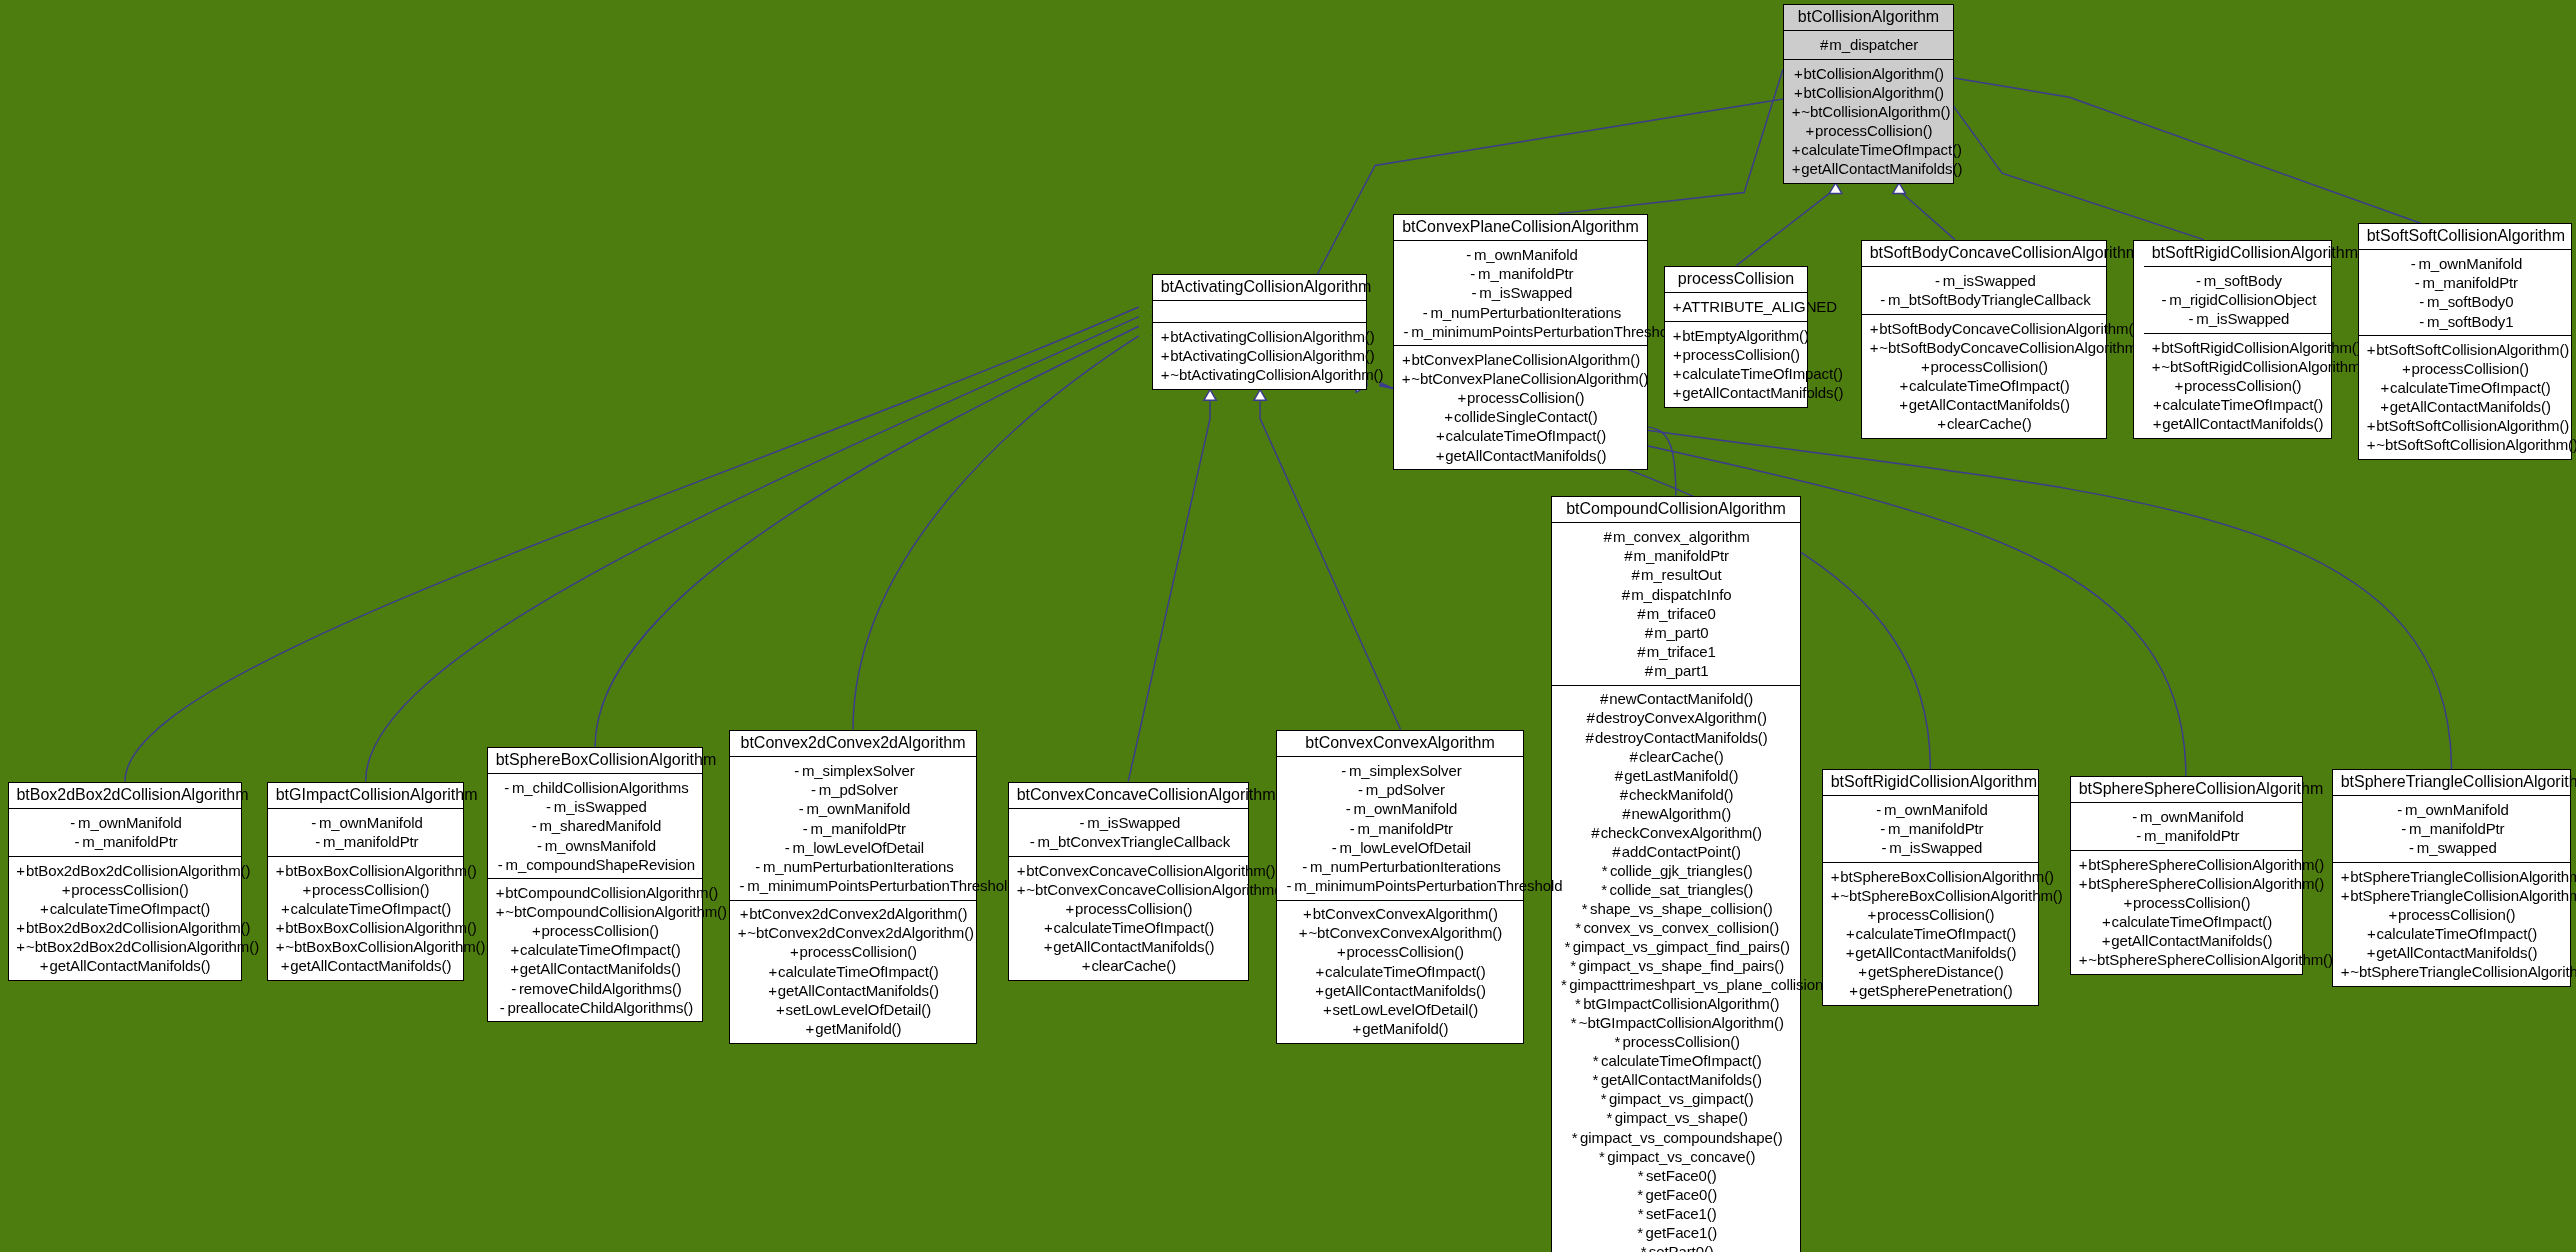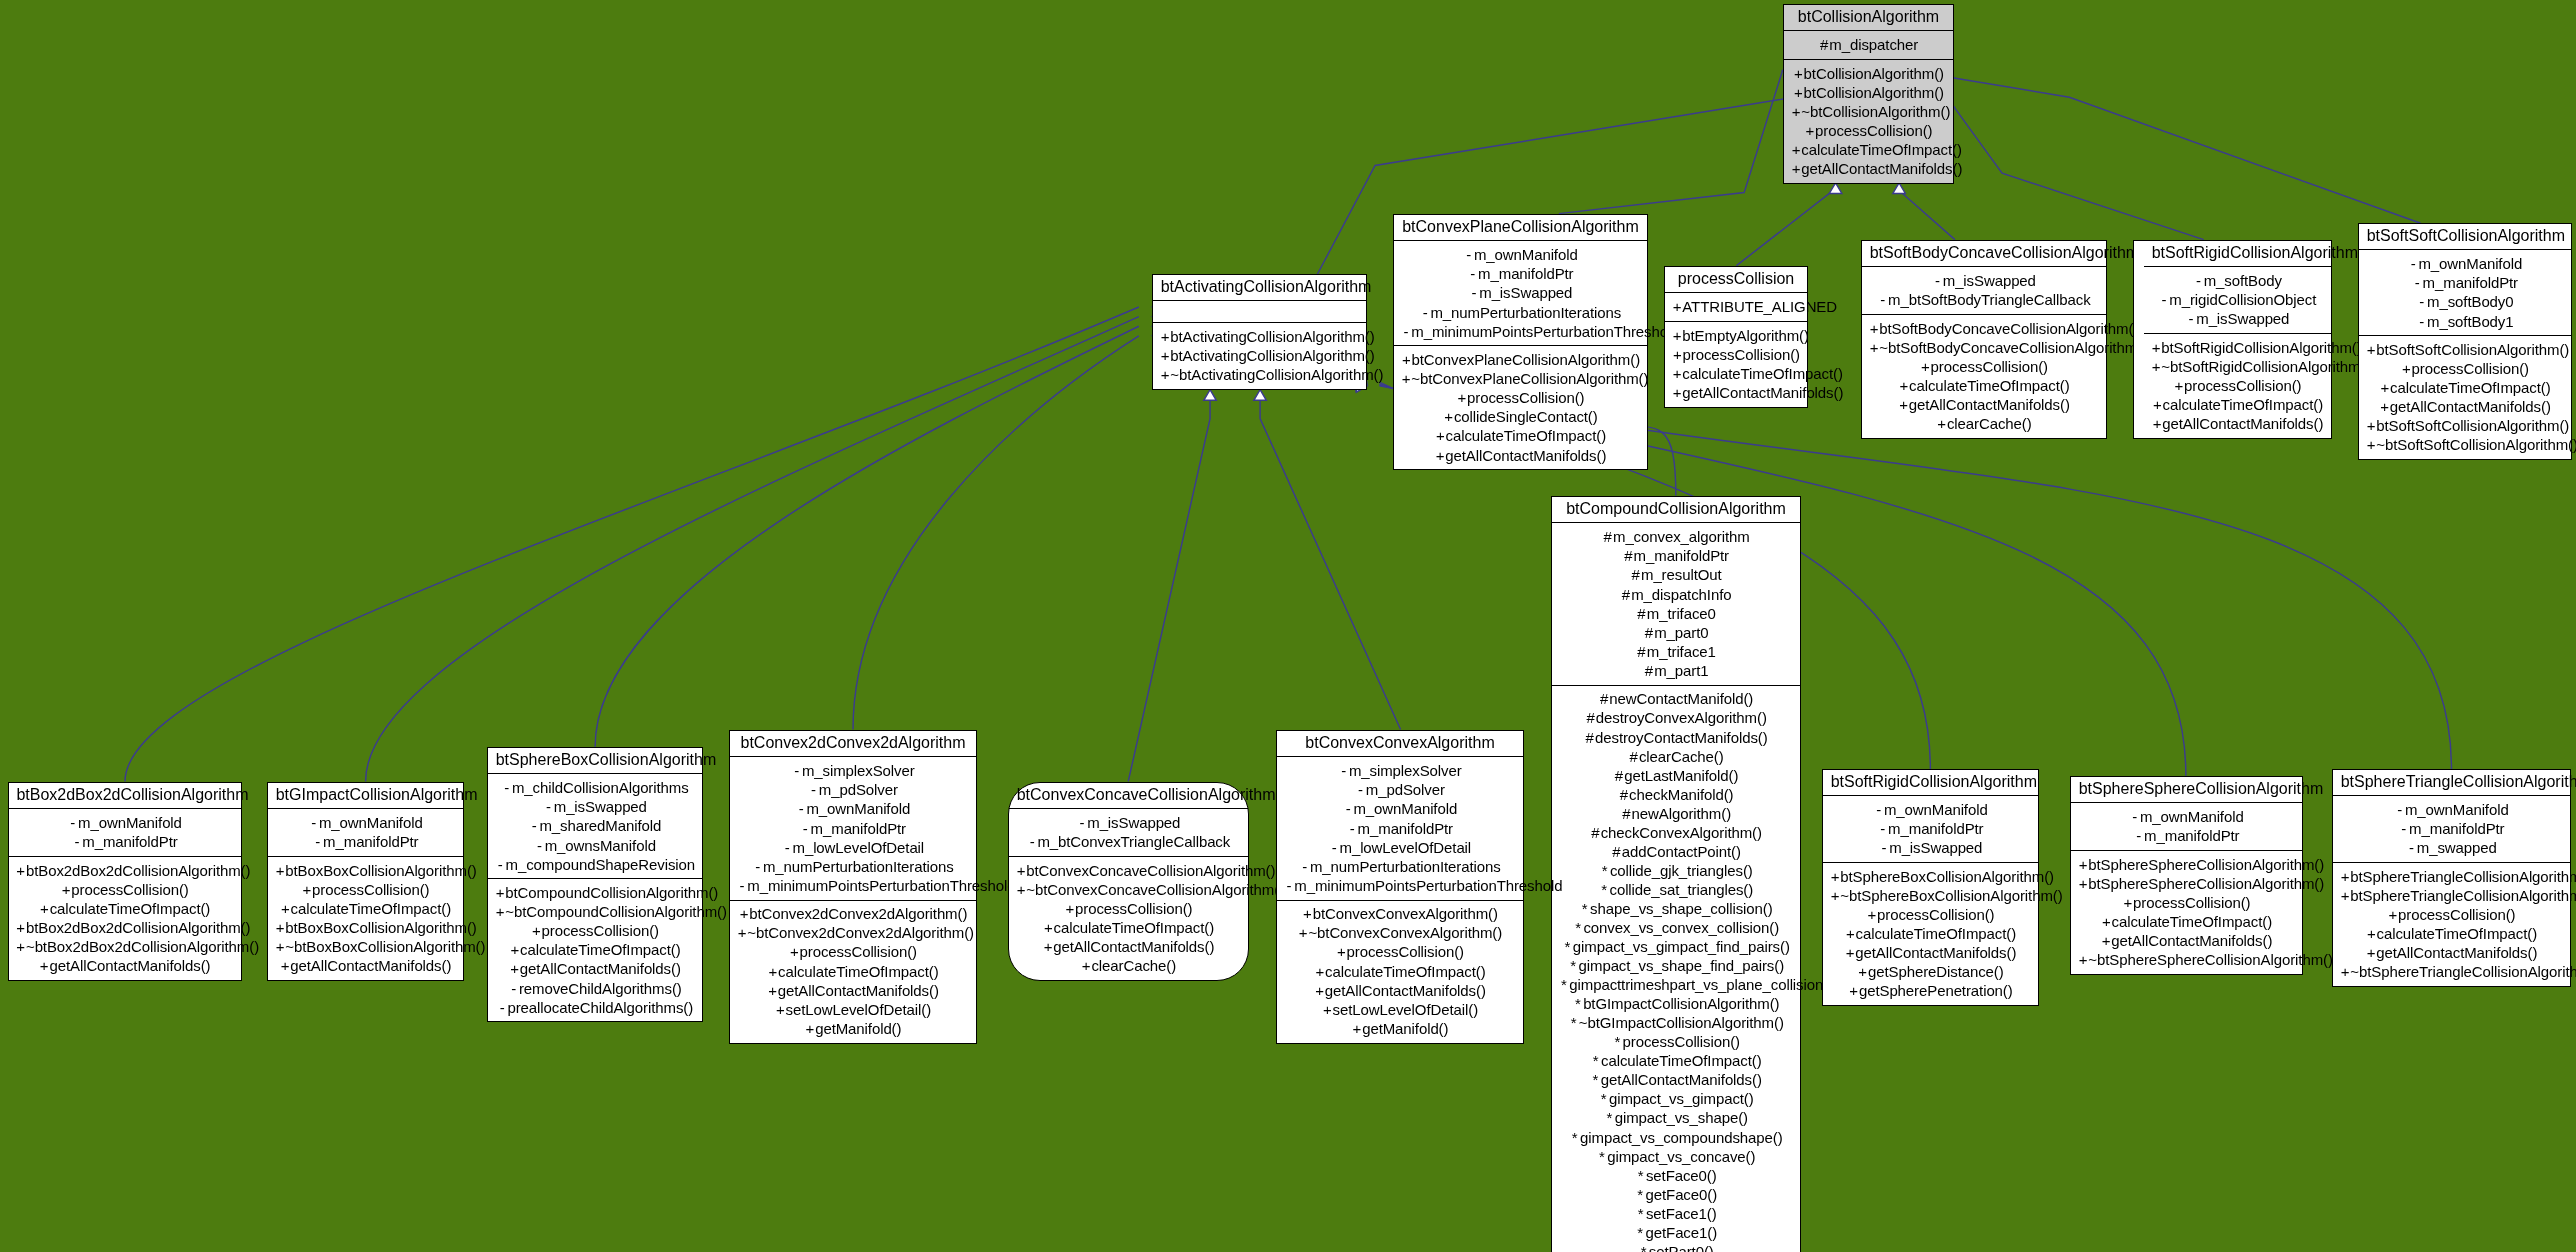--- a/index.html
+++ b/index.html
@@ -267,21 +267,21 @@
       <div class="sect">
         <div><span class="sig">+</span>btConvex2dConvex2dAlgorithm()</div>
         <div><span class="sig">+</span>~btConvex2dConvex2dAlgorithm()</div>
         <div><span class="sig">+</span>processCollision()</div>
         <div><span class="sig">+</span>calculateTimeOfImpact()</div>
         <div><span class="sig">+</span>getAllContactManifolds()</div>
         <div><span class="sig">+</span>setLowLevelOfDetail()</div>
         <div><span class="sig">+</span>getManifold()</div>
       </div>
     </div>
-    <div class="node" style="left: 1008px; top: 782px; width: 241px; border-radius: 32px;">
+    <div class="node" style="left: 1008px; top: 782px; width: 241px;">
       <div class="title">btConvexConcaveCollisionAlgorithm</div>
       <div class="sect">
         <div><span class="sig">-</span>m_isSwapped</div>
         <div><span class="sig">-</span>m_btConvexTriangleCallback</div>
       </div>
       <div class="sect">
         <div><span class="sig">+</span>btConvexConcaveCollisionAlgorithm()</div>
         <div><span class="sig">+</span>~btConvexConcaveCollisionAlgorithm()</div>
         <div><span class="sig">+</span>processCollision()</div>
         <div><span class="sig">+</span>calculateTimeOfImpact()</div>

